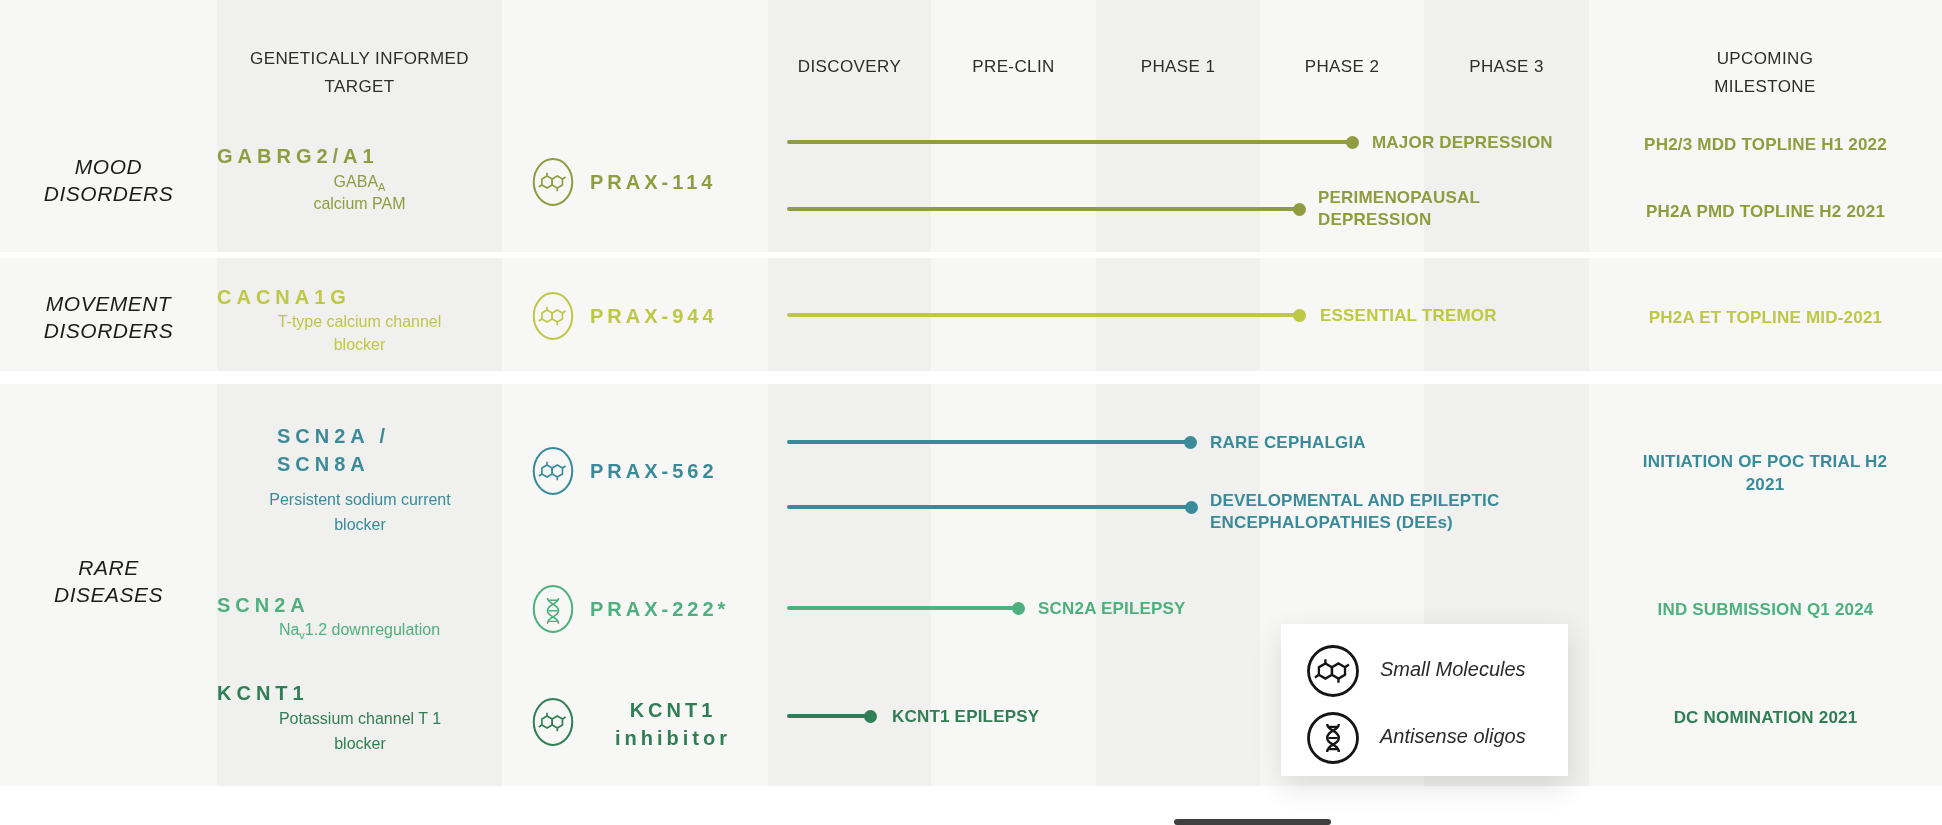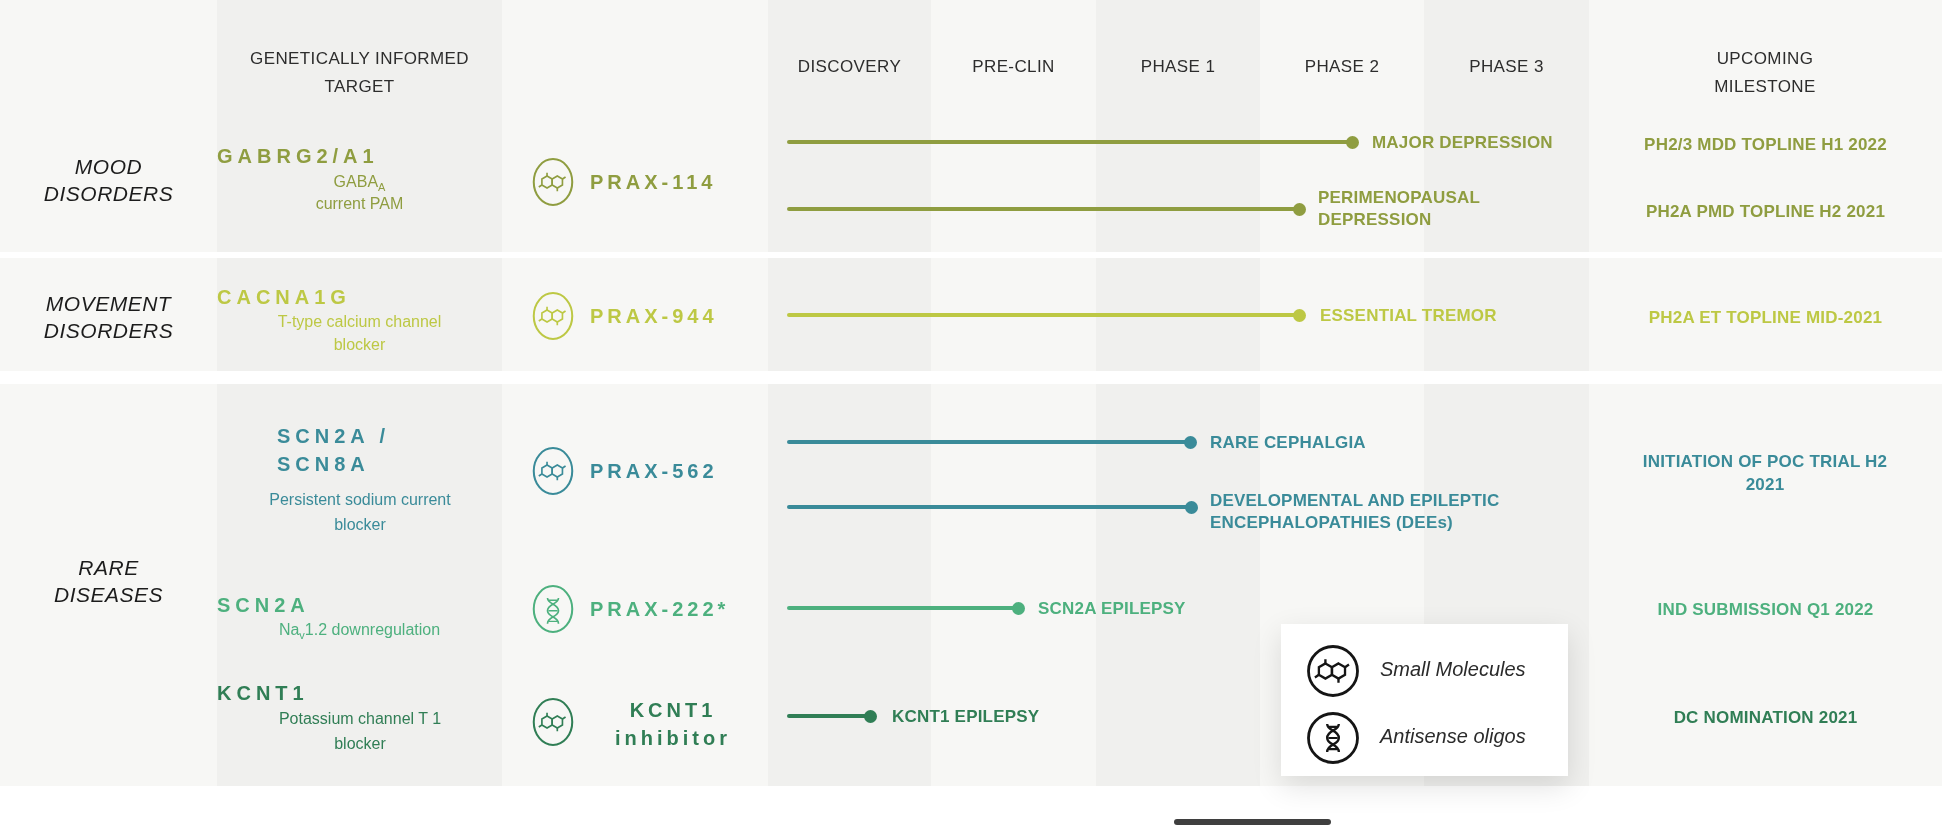--- a/index.html
+++ b/index.html
@@ -56,21 +56,21 @@
     <div class="abs hdr" style="left:1424px;top:33px;width:165px;">PHASE 3</div>
     <div class="abs hdr" style="left:1700px;top:25px;width:130px;">UPCOMING MILESTONE</div>
 
     <div class="abs cat" style="left:30px;top:153px;width:157px;">MOOD DISORDERS</div>
     <div class="abs cat" style="left:30px;top:290px;width:157px;">MOVEMENT DISORDERS</div>
     <div class="abs cat" style="left:48px;top:554px;width:121px;">RARE DISEASES</div>
 
     <div class="c-olive">
       <div class="abs ttl" style="left:217px;top:142px;width:285px;">GABRG2/A1</div>
       <div class="abs tsub" style="left:217px;top:170px;width:285px;"><span>GABA</span><span class="sub">A</span></div>
-      <div class="abs tsub" style="left:217px;top:192px;width:285px;">current PAM</div>
+      <div class="abs tsub" style="left:217px;top:192px;width:285px;">calcium PAM</div>
       <div class="icon-badge" style="left:531px;top:156px;">
         <svg width="44" height="52" viewBox="0 0 48 56" fill="none" stroke="currentColor">
           <ellipse cx="24" cy="28" rx="21" ry="25" stroke-width="2.2"></ellipse>
           <polygon points="17.5,21.5 23.1,24.75 23.1,31.25 17.5,34.5 11.9,31.25 11.9,24.75" stroke-width="1.8"></polygon>
           <polygon points="28.7,21.5 34.3,24.75 34.3,31.25 28.7,34.5 23.1,31.25 23.1,24.75" stroke-width="1.8"></polygon>
           <path d="M11.9,31.25 L8.5,33.5 M17.5,21.5 L17.5,18 M28.7,34.5 L28.7,38 M34.3,24.75 L37.7,22.5" stroke-width="1.8"></path>
         </svg>
       </div>
       <div class="abs prog" style="left:590px;top:168px;">PRAX-114</div>
       <div class="bar" style="left:787px;top:140px;width:565px;"></div>
@@ -130,21 +130,21 @@
           <ellipse cx="24" cy="28" rx="21" ry="25" stroke-width="2.2"></ellipse>
           <path d="M18,16 C18,23 30,22 30,30 C30,37 18,36 18,44" stroke-width="1.8"></path>
           <path d="M30,16 C30,23 18,22 18,30 C18,37 30,36 30,44" stroke-width="1.8"></path>
           <path d="M19,18.5 H29 M19,30 H29 M19,41.5 H29" stroke-width="1.6"></path>
         </svg>
       </div>
       <div class="abs prog" style="left:590px;top:595px;">PRAX-222*</div>
       <div class="bar" style="left:787px;top:606px;width:231px;"></div>
       <div class="dot" style="left:1012px;top:602px;"></div>
       <div class="abs blab" style="left:1038px;top:598px;width:300px;">SCN2A EPILEPSY</div>
-      <div class="abs mile" style="left:1589px;top:598px;width:353px;">IND SUBMISSION Q1 2022</div>
+      <div class="abs mile" style="left:1589px;top:598px;width:353px;">IND SUBMISSION Q1 2024</div>
     </div>
 
     <div class="c-dgreen">
       <div class="abs ttl" style="left:217px;top:679px;width:285px;">KCNT1</div>
       <div class="abs tsub" style="left:260px;top:706px;width:200px;line-height:25px;">Potassium channel T 1 blocker</div>
       <div class="icon-badge" style="left:531px;top:696px;">
         <svg width="44" height="52" viewBox="0 0 48 56" fill="none" stroke="currentColor">
           <ellipse cx="24" cy="28" rx="21" ry="25" stroke-width="2.2"></ellipse>
           <polygon points="17.5,21.5 23.1,24.75 23.1,31.25 17.5,34.5 11.9,31.25 11.9,24.75" stroke-width="1.8"></polygon>
           <polygon points="28.7,21.5 34.3,24.75 34.3,31.25 28.7,34.5 23.1,31.25 23.1,24.75" stroke-width="1.8"></polygon>

